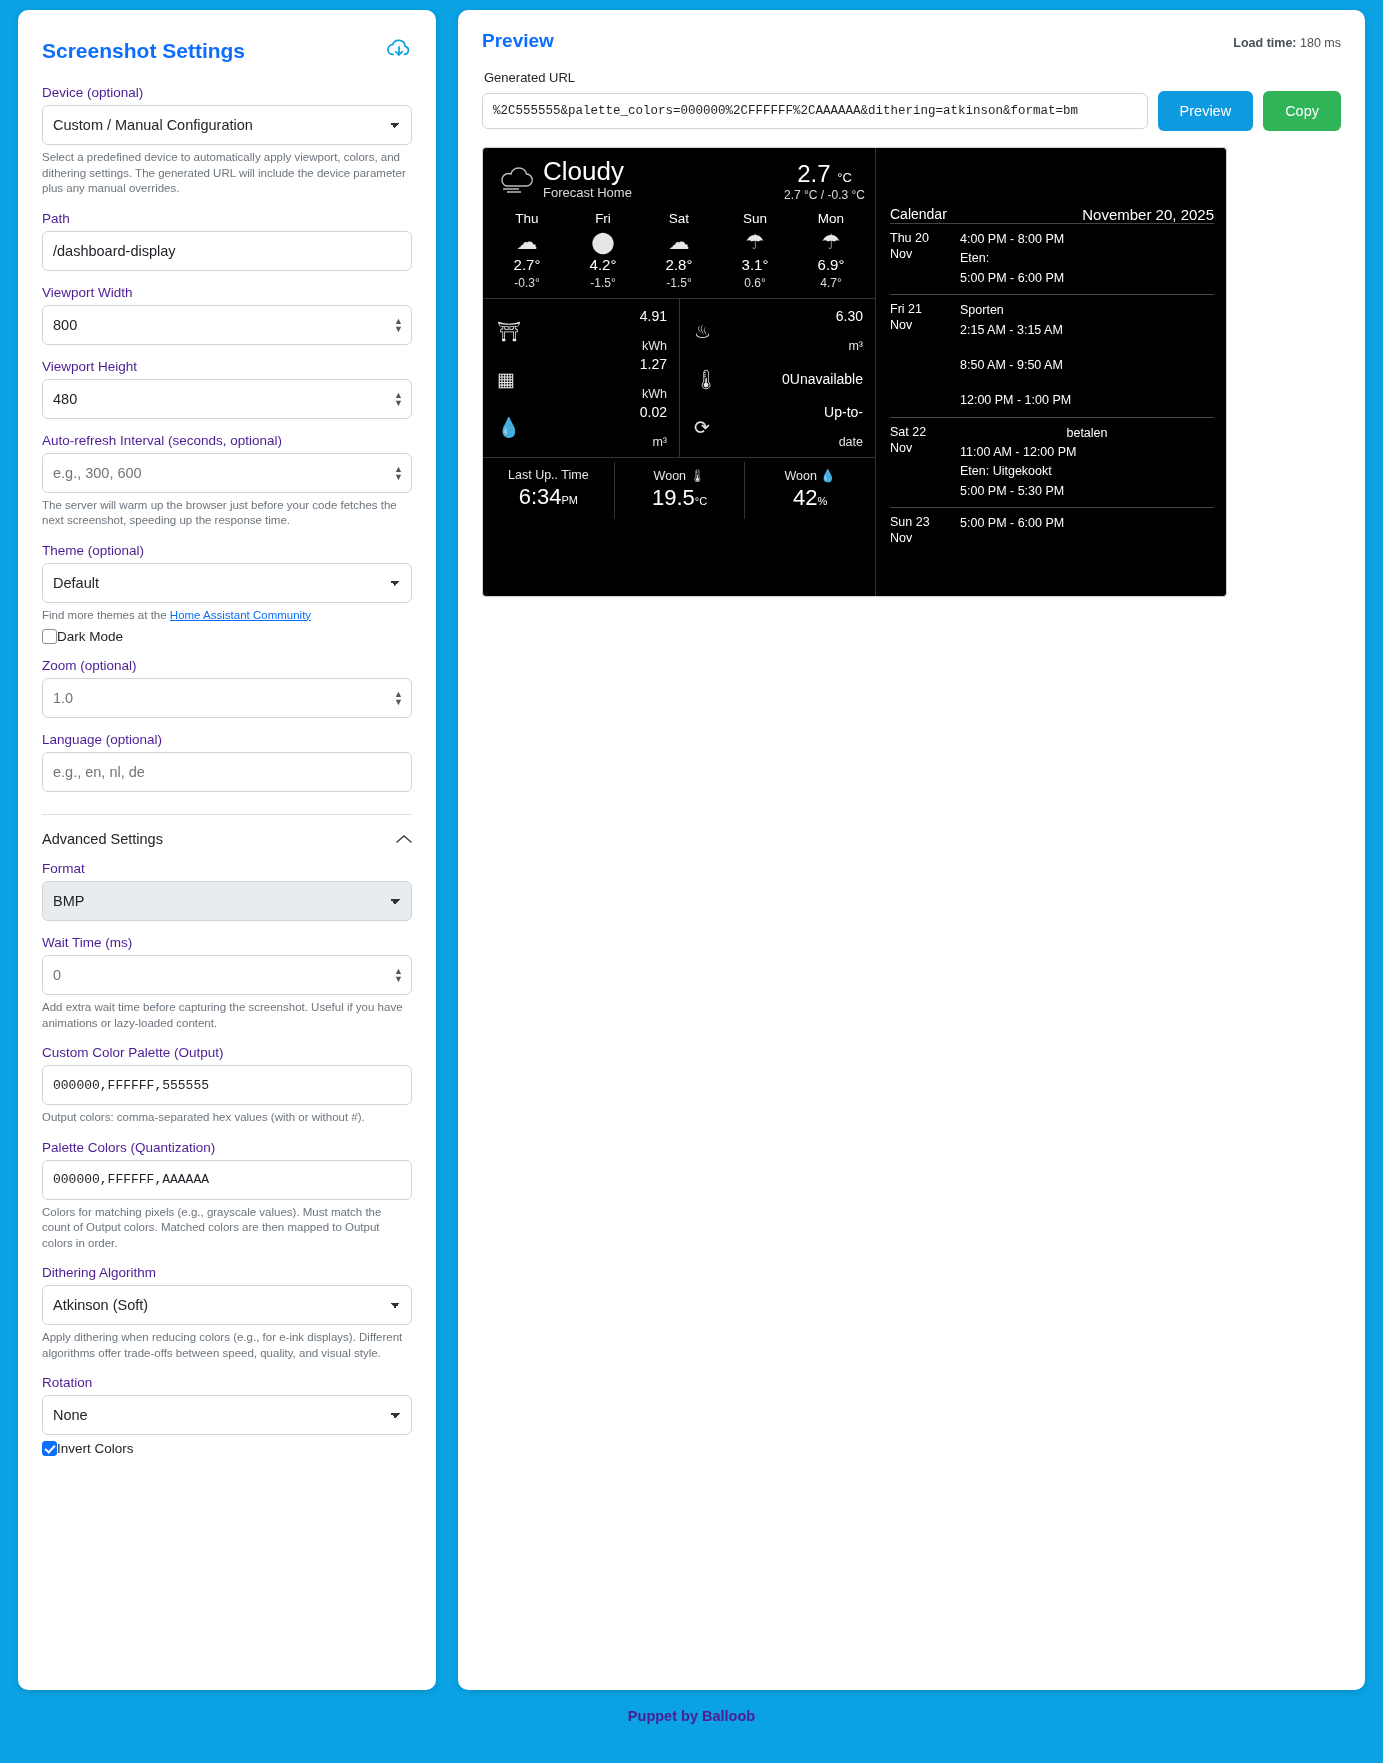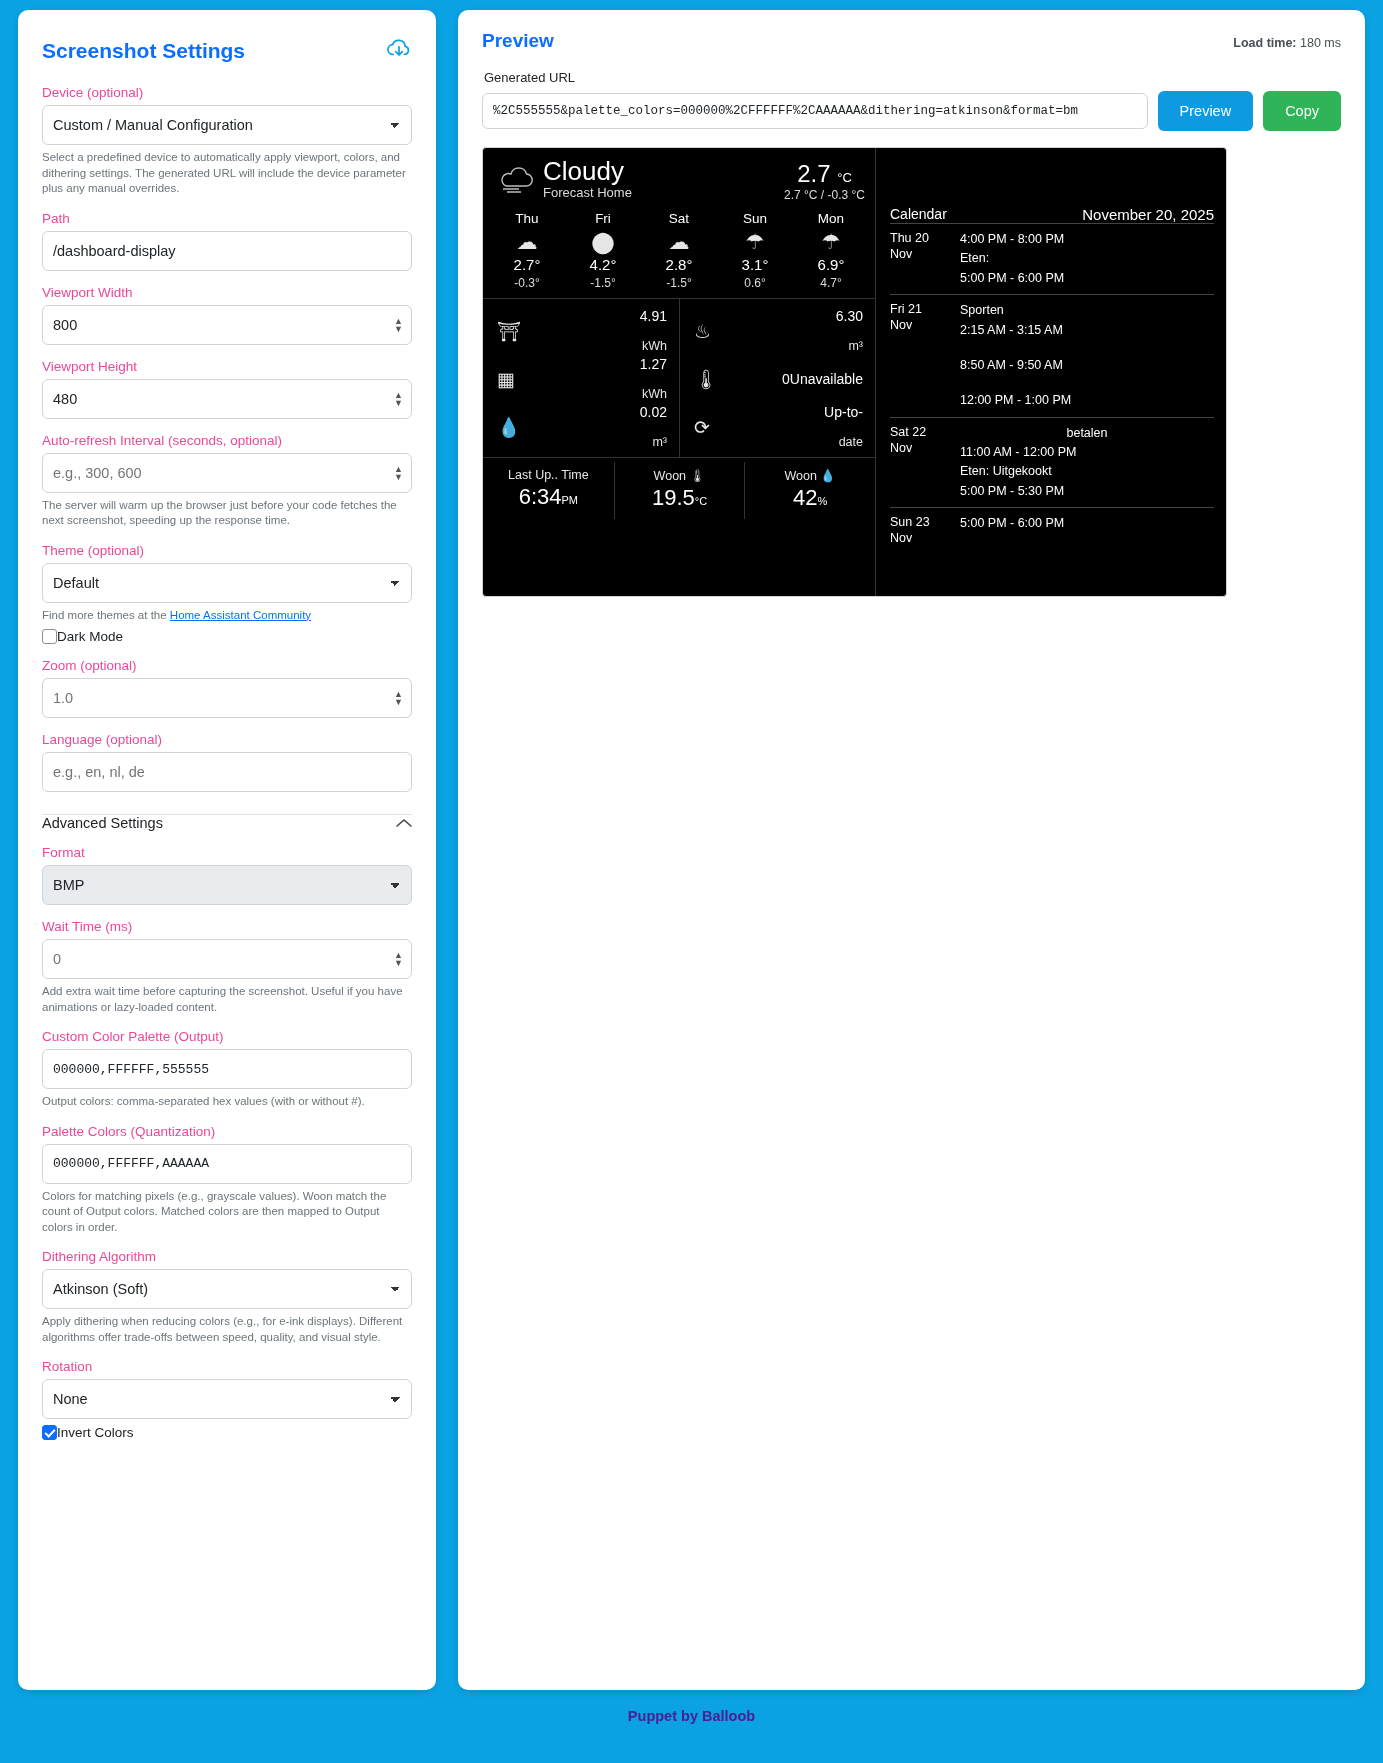--- a/index.html
+++ b/index.html
@@ -35,21 +35,21 @@
     display:flex; align-items:center; justify-content:space-between;
     margin-bottom: 20px;
   }
   .sidebar-title {
     color:#0d6efd; font-size:21px; font-weight:bold;
   }
   .dl-icon { color:#0aa2e2; }
   label.fld-label {
     display:block;
     font-size:13.5px;
-    color:#ec4899;
+    color:#4c1d95;
     margin: 14px 0 5px 0;
   }
   .control {
     width: 100%;
     height: 40px;
     border: 1px solid #ced4da;
     border-radius: 6px;
     padding: 0 10px;
     font-size: 14.5px;
     color: #212529;
@@ -90,21 +90,21 @@
     background:#0d6efd; border-color:#0d6efd; position:relative;
   }
   .chk.checked:after {
     content:""; position:absolute; left:4px; top:1px; width:4px; height:8px;
     border:solid #fff; border-width:0 2px 2px 0; transform:rotate(43deg);
   }
   .chk-label { font-size:13.5px; }
   .adv-head {
     display:flex; align-items:center; justify-content:space-between;
     border-top:1px solid #dee2e6;
-    margin-top:22px; 
+    margin-top:22px; padding-top:16px;
     font-size:14.5px; color:#212529;
   }
   .chev { color:#444; font-size:13px; }
 
   
   .preview-panel {
     flex:1 1 auto;
     padding: 20px 24px;
   }
   .pv-head { display:flex; align-items:baseline; justify-content:space-between; }
@@ -291,21 +291,21 @@
         </span>
     </div>
     <div class="hint">Add extra wait time before capturing the screenshot. Useful if you have animations or lazy-loaded content.</div>
 
     <label class="fld-label">Custom Color Palette (Output)</label>
     <input class="control mono" value="000000,FFFFFF,555555" style="">
     <div class="hint">Output colors: comma-separated hex values (with or without #).</div>
 
     <label class="fld-label">Palette Colors (Quantization)</label>
     <input class="control mono" value="000000,FFFFFF,AAAAAA" style="">
-    <div class="hint">Colors for matching pixels (e.g., grayscale values). Woon match the count of Output colors. Matched colors are then mapped to Output colors in order.</div>
+    <div class="hint">Colors for matching pixels (e.g., grayscale values). Must match the count of Output colors. Matched colors are then mapped to Output colors in order.</div>
 
     <label class="fld-label">Dithering Algorithm</label>
     <select class="control">
       <option>Atkinson (Soft)</option>
     </select>
     <div class="hint">Apply dithering when reducing colors (e.g., for e-ink displays). Different algorithms offer trade-offs between speed, quality, and visual style.</div>
 
     <label class="fld-label">Rotation</label>
     <select class="control">
       <option>None</option>

